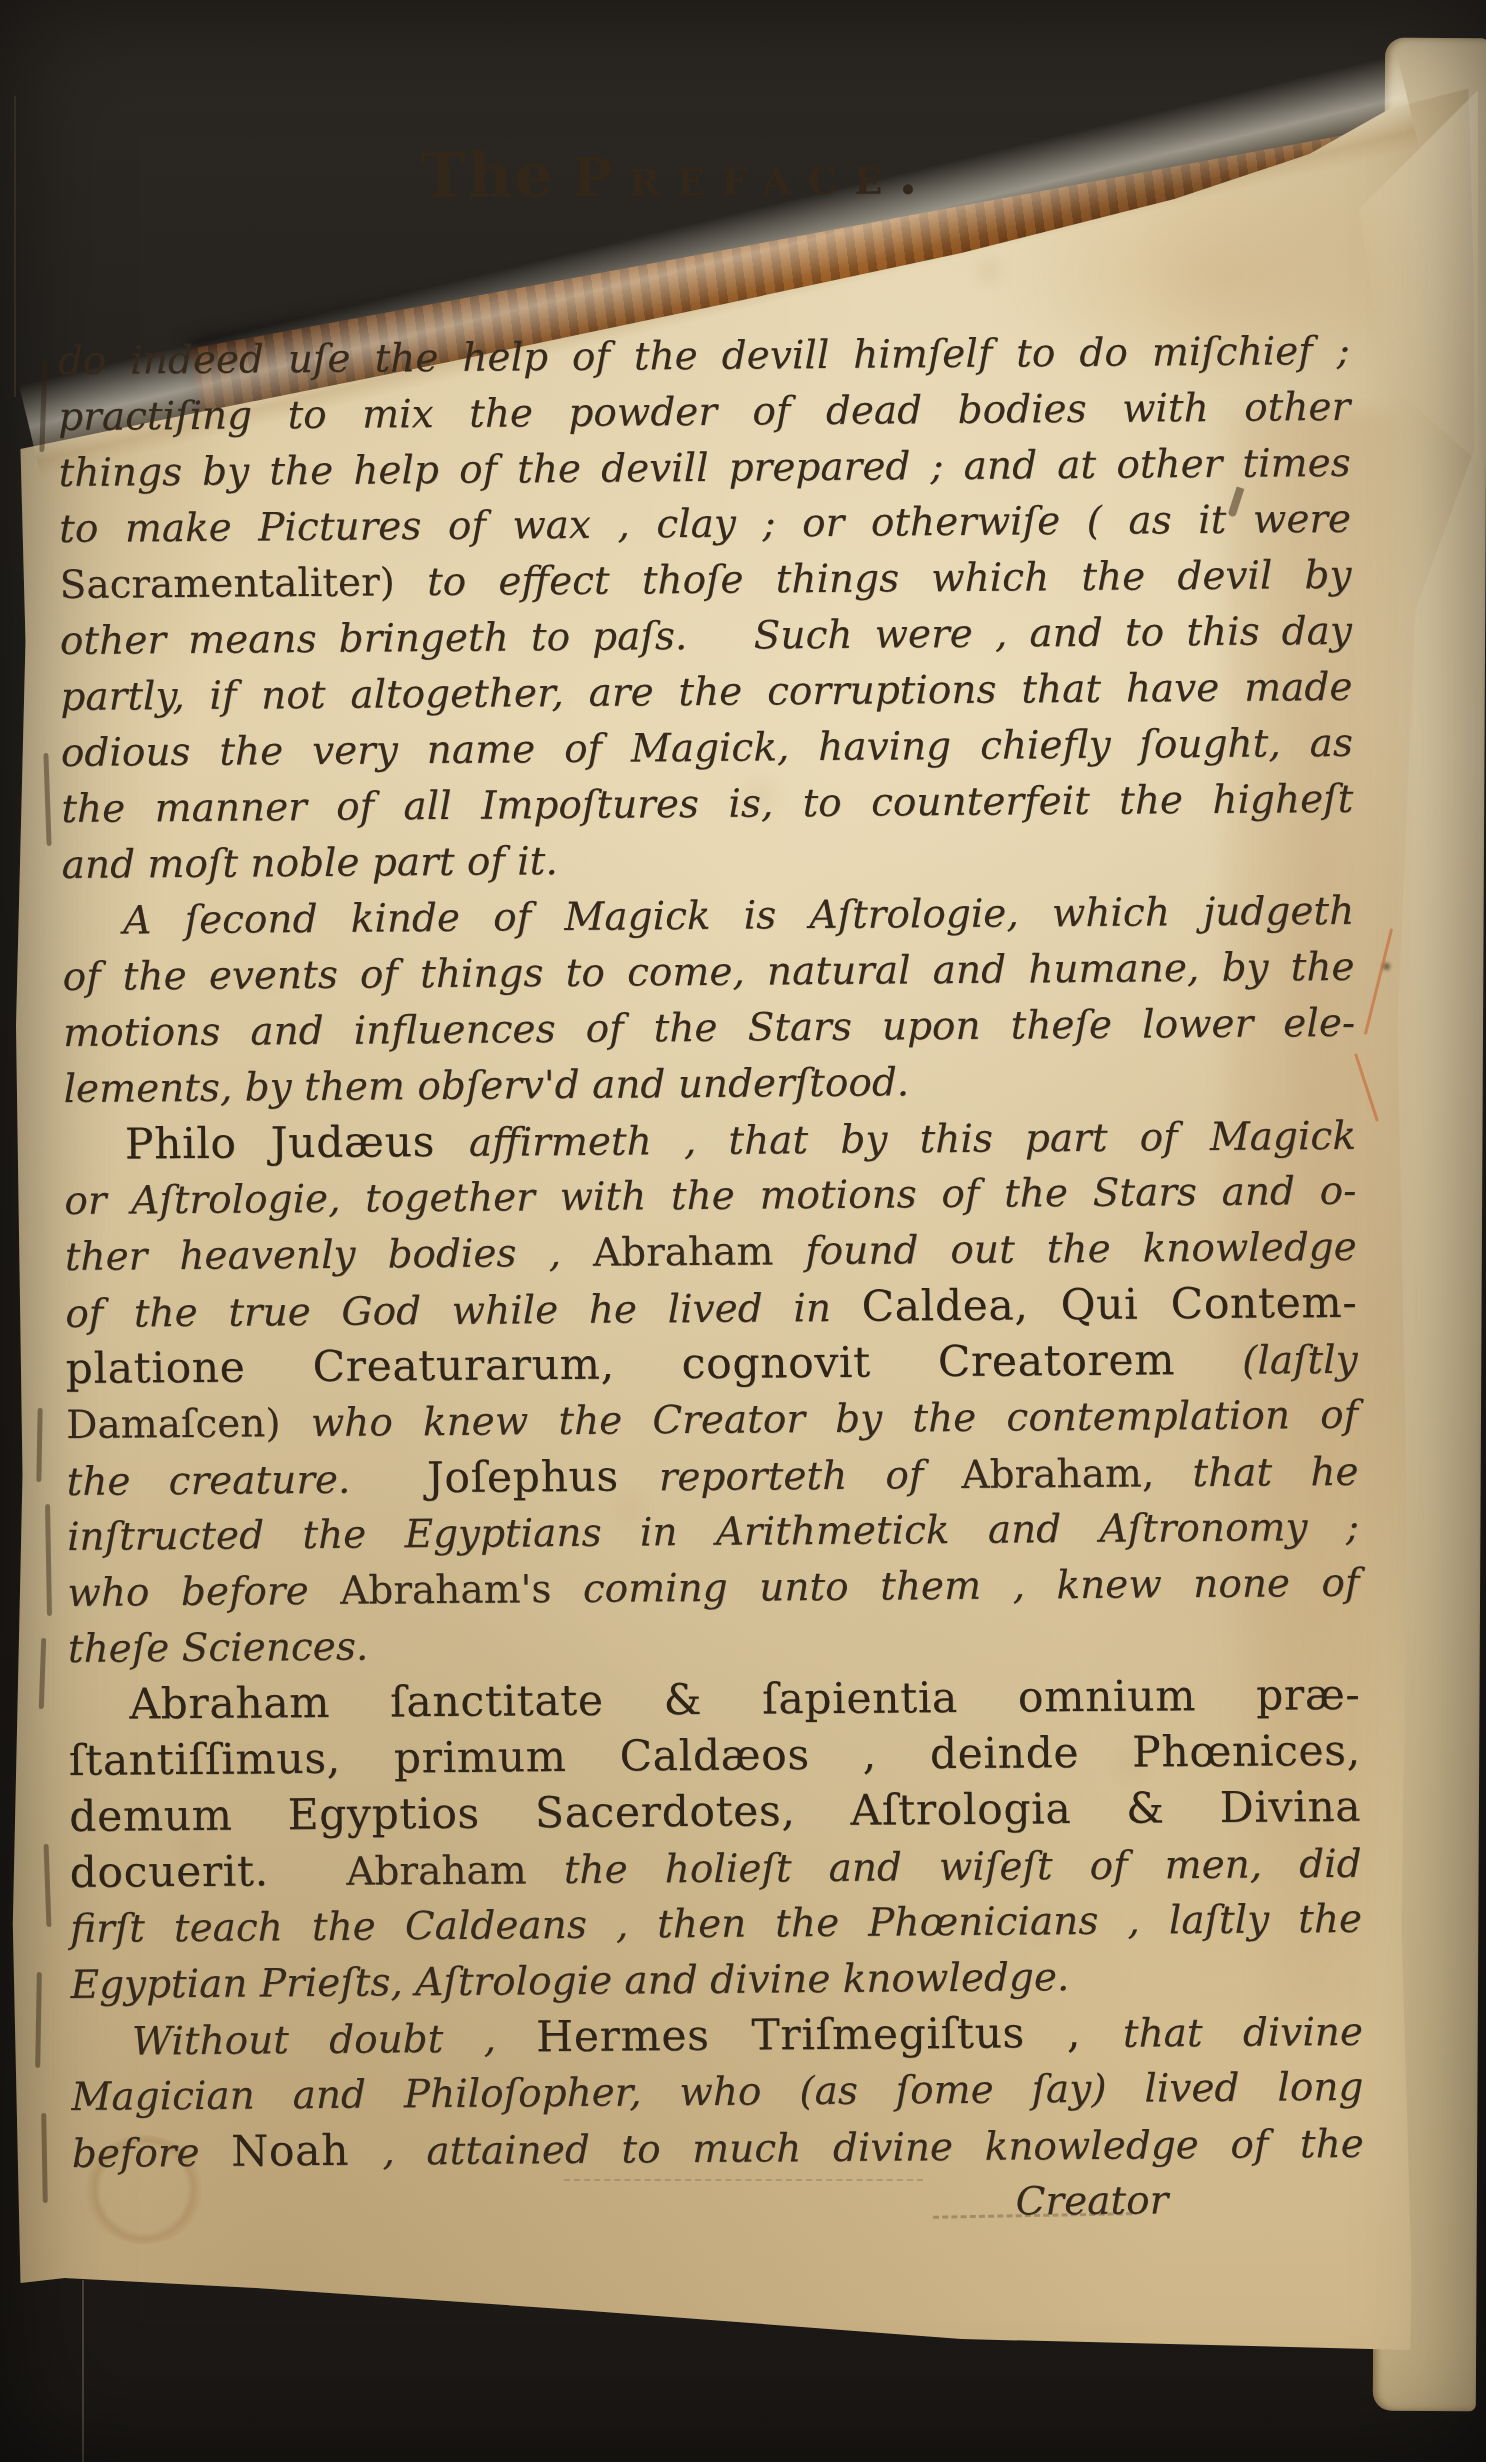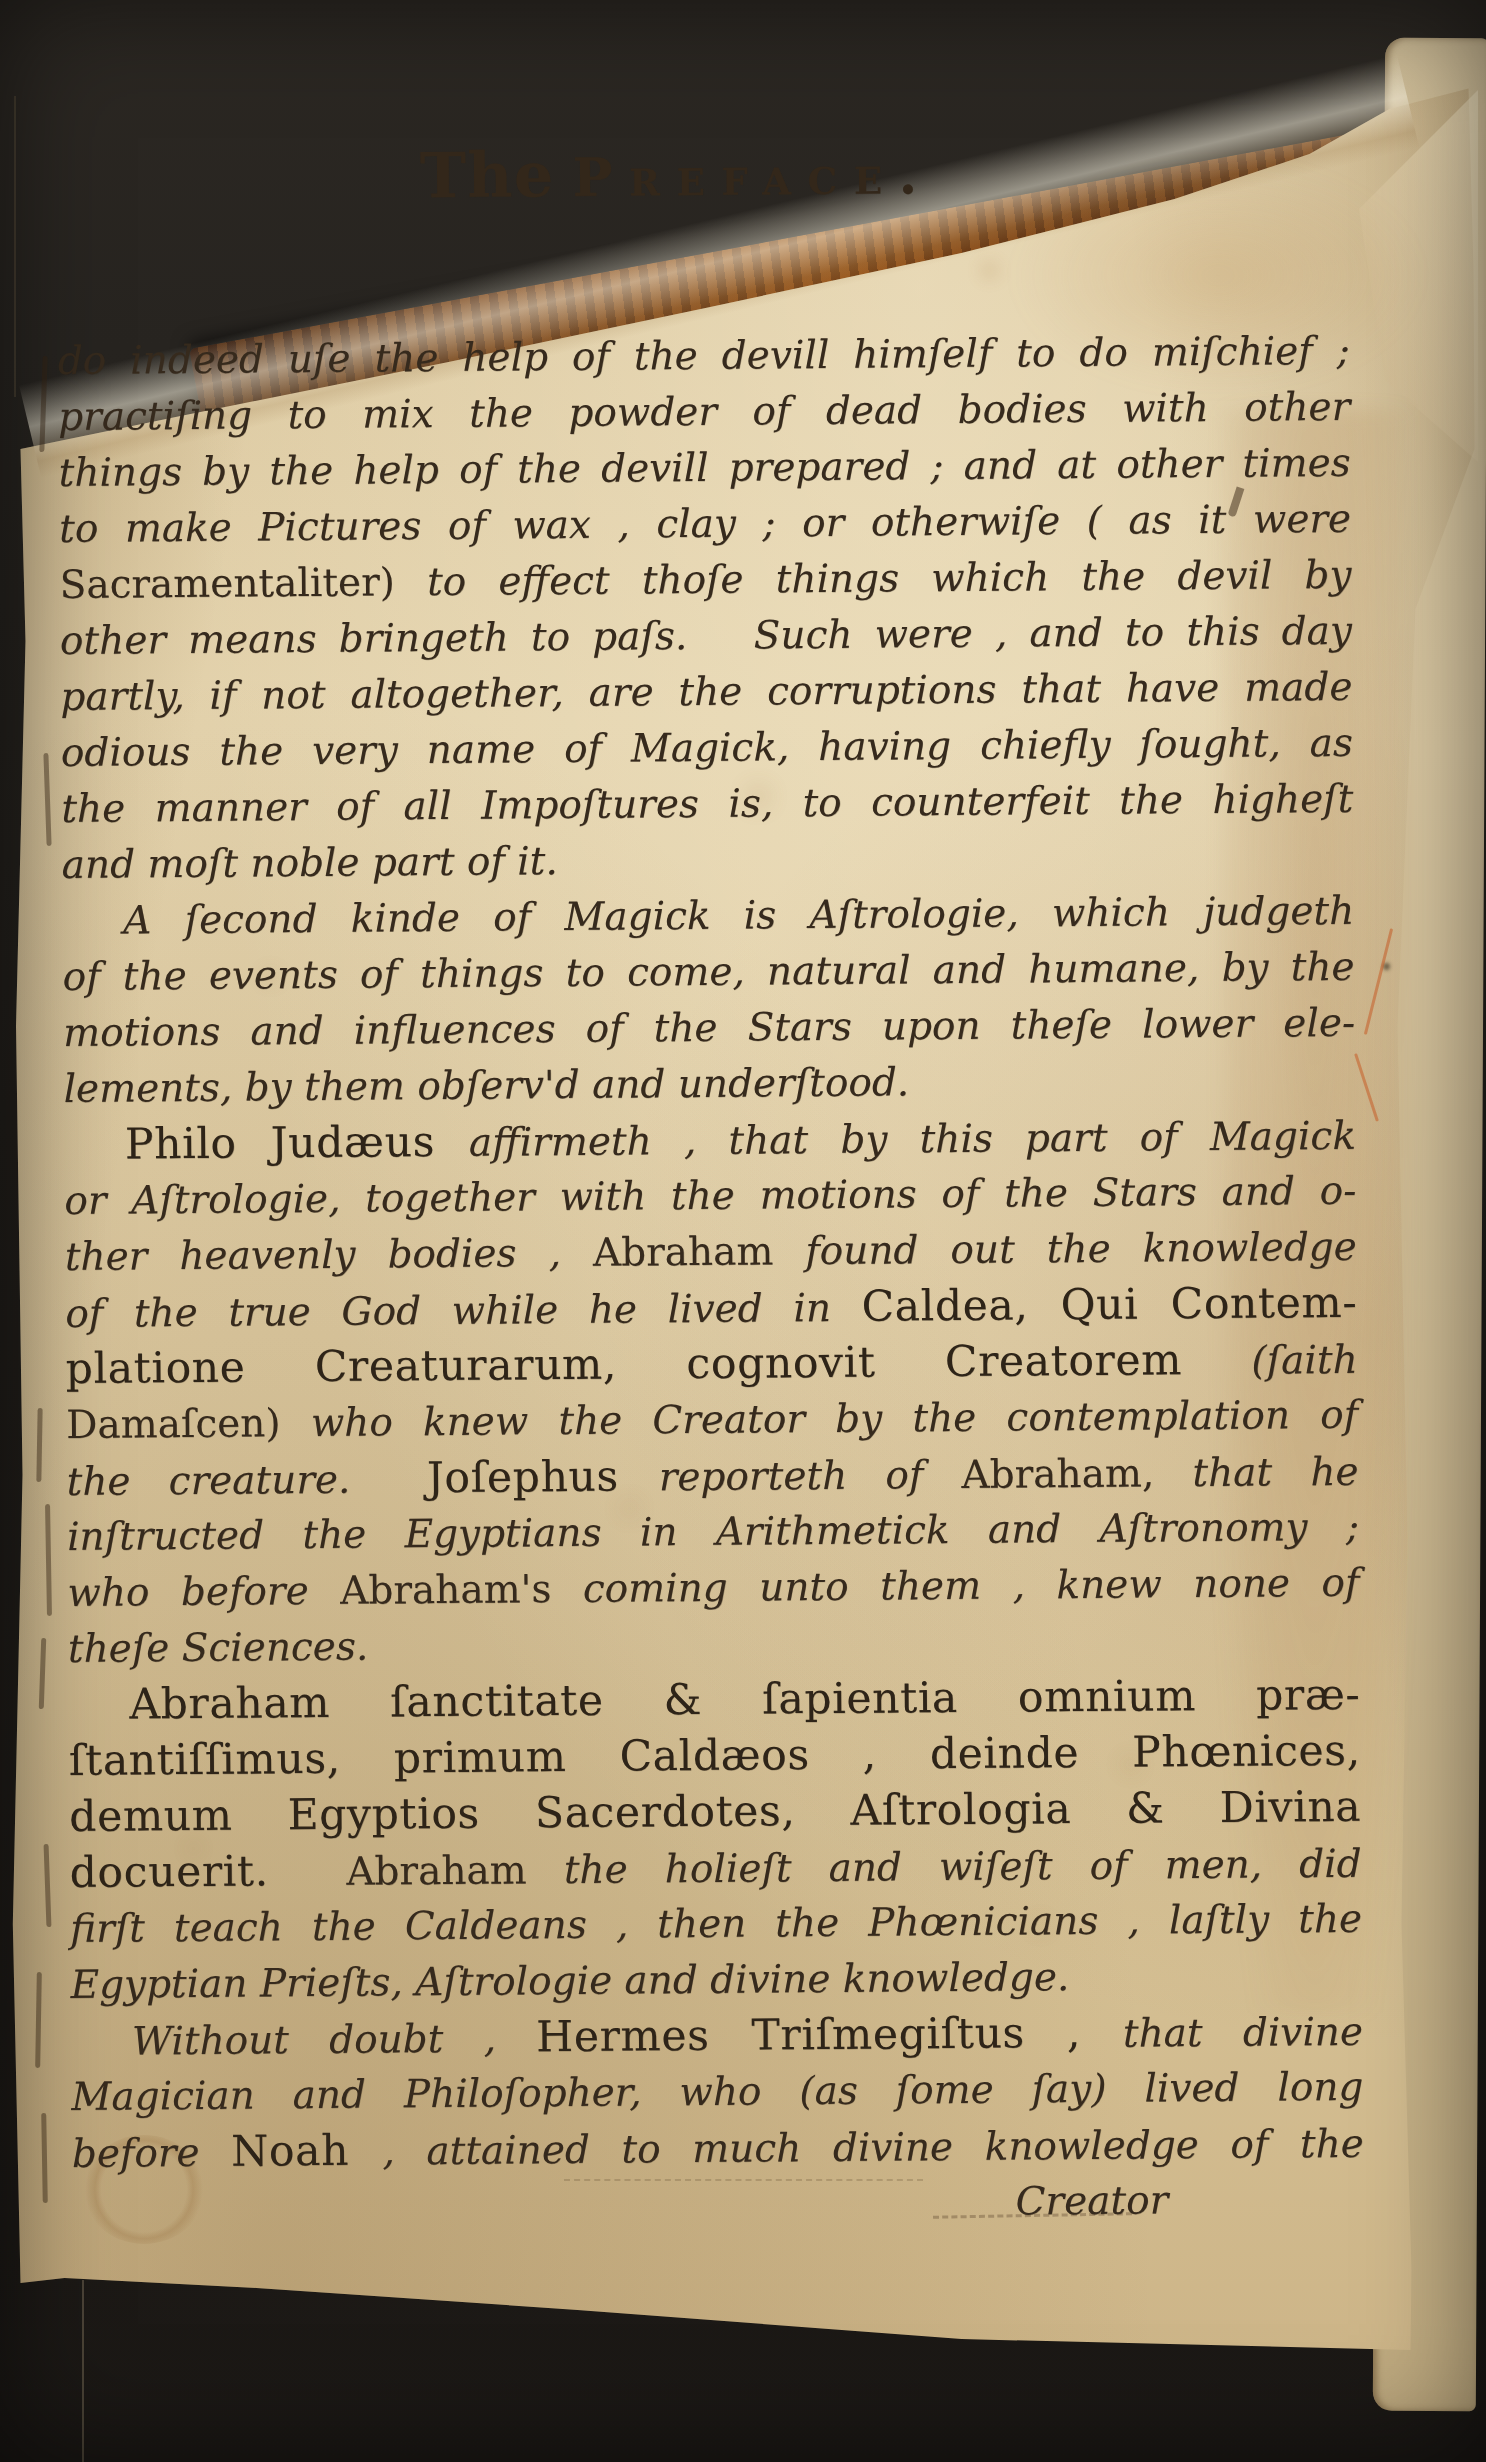--- a/index.html
+++ b/index.html
@@ -182,21 +182,21 @@
         <div class="line"><span class="seg-i">the manner of all Impoſtures is, to counterfeit the higheſt</span></div>
         <div class="line flush"><span class="seg-i">and moſt noble part of it.</span></div>
         <div class="line indent"><span class="seg-i">A ſecond kinde of Magick is Aſtrologie, which judgeth</span></div>
         <div class="line"><span class="seg-i">of the events of things to come, natural and humane, by the</span></div>
         <div class="line"><span class="seg-i">motions and influences of the Stars upon theſe lower ele-</span></div>
         <div class="line flush"><span class="seg-i">lements, by them obſerv'd and underſtood.</span></div>
         <div class="line indent"><span class="seg-rl">Philo Judæus </span><span class="seg-i">affirmeth , that by this part of Magick</span></div>
         <div class="line"><span class="seg-i">or Aſtrologie, together with the motions of the Stars and o-</span></div>
         <div class="line"><span class="seg-i">ther heavenly bodies , </span><span class="seg-r">Abraham </span><span class="seg-i">found out the knowledge</span></div>
         <div class="line"><span class="seg-i">of the true God while he lived in </span><span class="seg-rl">Caldea, Qui Contem-</span></div>
-        <div class="line"><span class="seg-rl">platione Creaturarum, cognovit Creatorem </span><span class="seg-i">(ſaith</span></div>
+        <div class="line"><span class="seg-rl">platione Creaturarum, cognovit Creatorem </span><span class="seg-i">(laſtly</span></div>
         <div class="line"><span class="seg-r">Damaſcen) </span><span class="seg-i">who knew the Creator by the contemplation of</span></div>
         <div class="line"><span class="seg-i">the creature.&nbsp;&nbsp;</span><span class="seg-rl">Joſephus </span><span class="seg-i">reporteth of </span><span class="seg-r">Abraham, </span><span class="seg-i">that he</span></div>
         <div class="line"><span class="seg-i">inſtructed the Egyptians in Arithmetick and Aſtronomy ;</span></div>
         <div class="line"><span class="seg-i">who before </span><span class="seg-r">Abraham's </span><span class="seg-i">coming unto them , knew none of</span></div>
         <div class="line flush"><span class="seg-i">theſe Sciences.</span></div>
         <div class="line indent"><span class="seg-rl">Abraham ſanctitate &amp; ſapientia omnium præ-</span></div>
         <div class="line"><span class="seg-rl">ſtantiſſimus, primum Caldæos , deinde Phœnices,</span></div>
         <div class="line"><span class="seg-rl">demum Egyptios Sacerdotes, Aſtrologia &amp; Divina</span></div>
         <div class="line"><span class="seg-rl">docuerit.&nbsp;&nbsp;</span><span class="seg-r">Abraham </span><span class="seg-i">the holieſt and wiſeſt of men, did</span></div>
         <div class="line"><span class="seg-i">firſt teach the Caldeans , then the Phœnicians , laſtly the</span></div>

